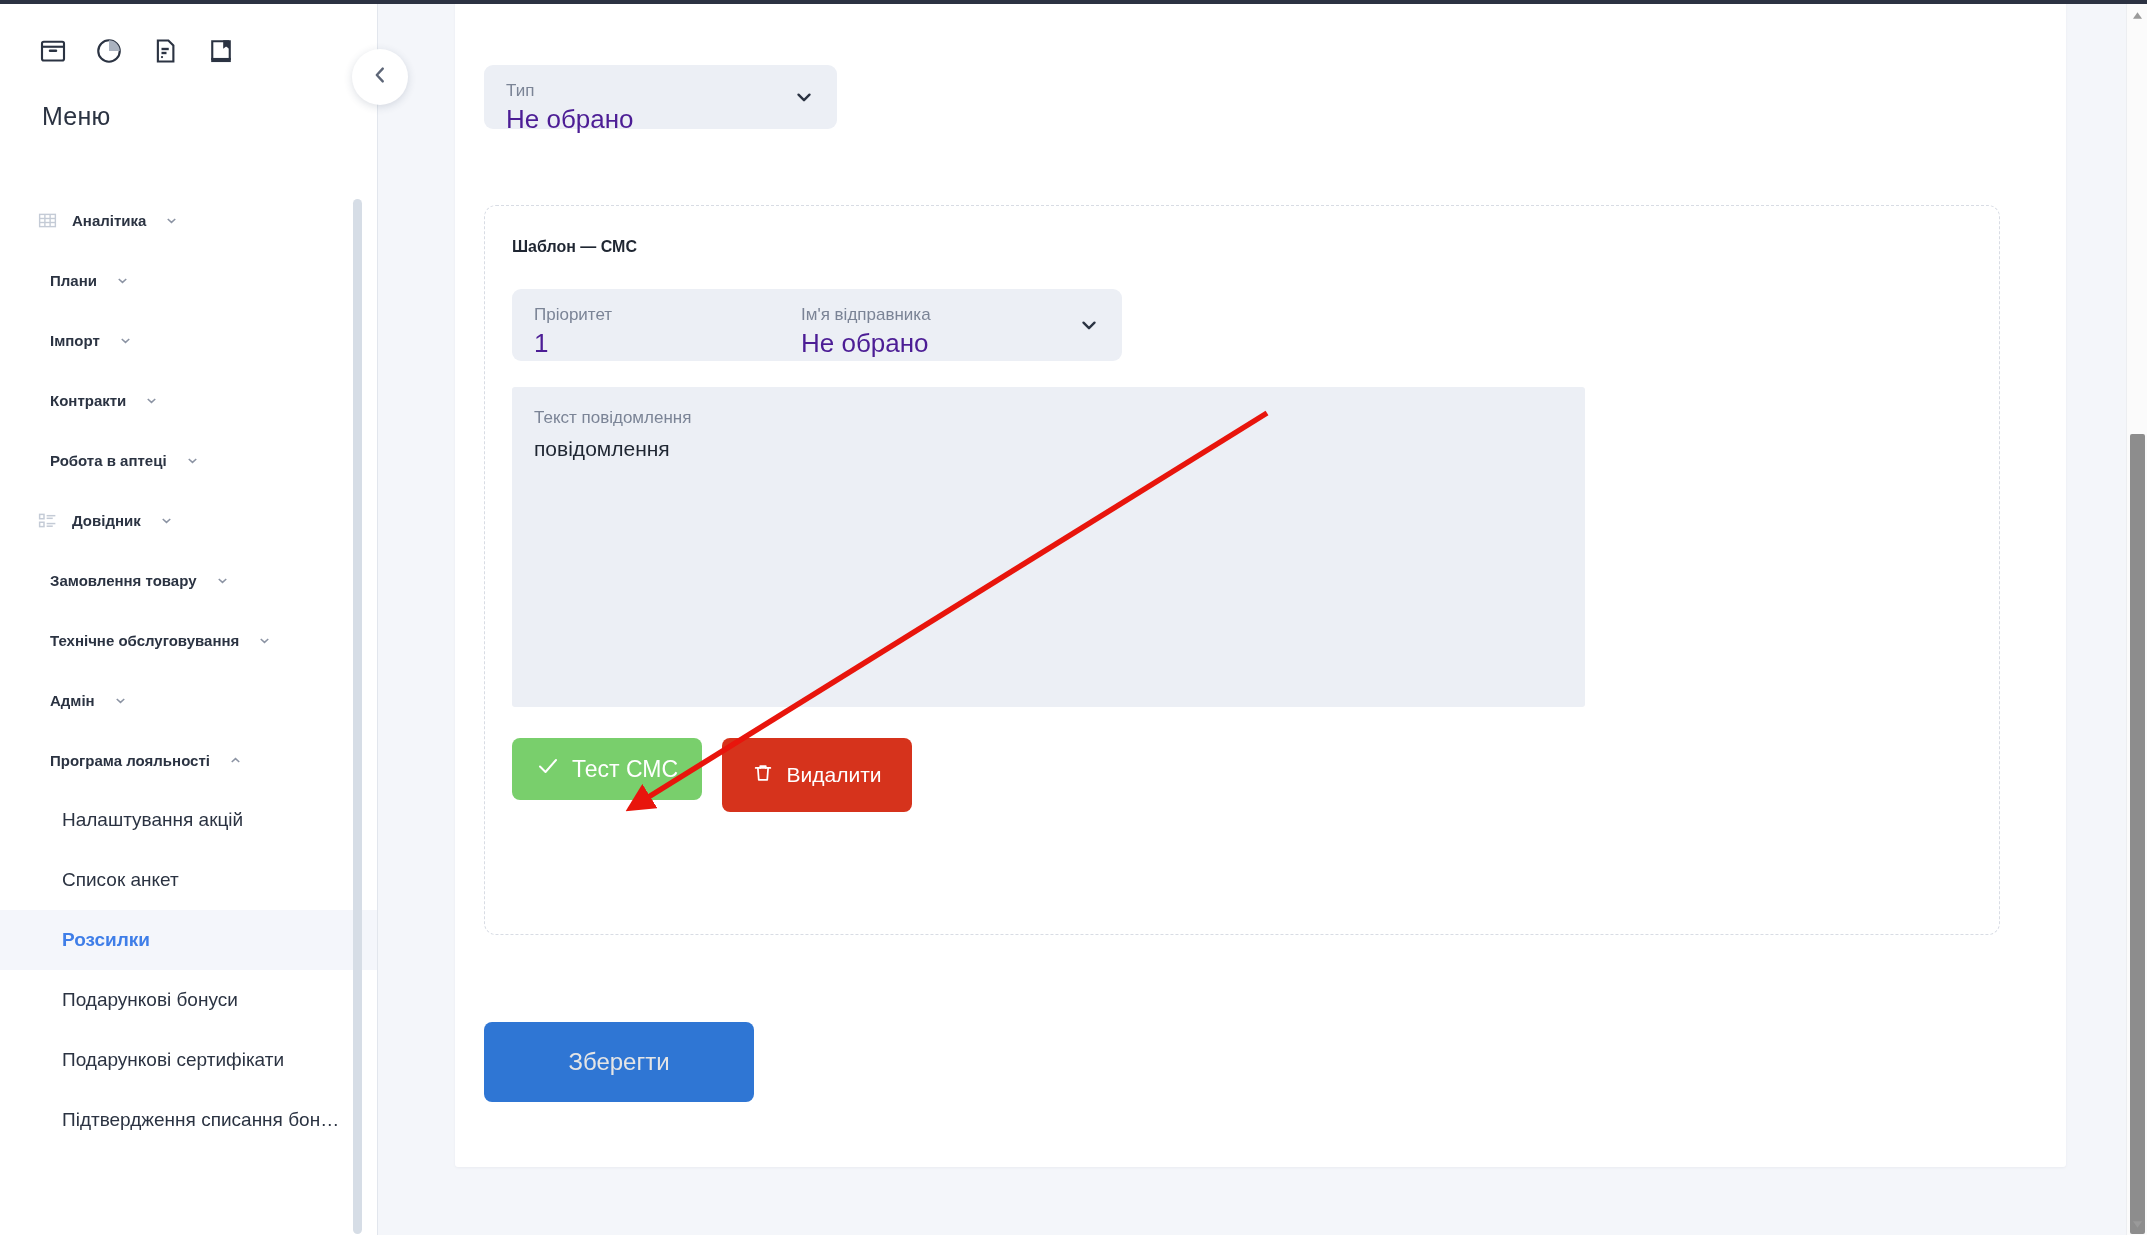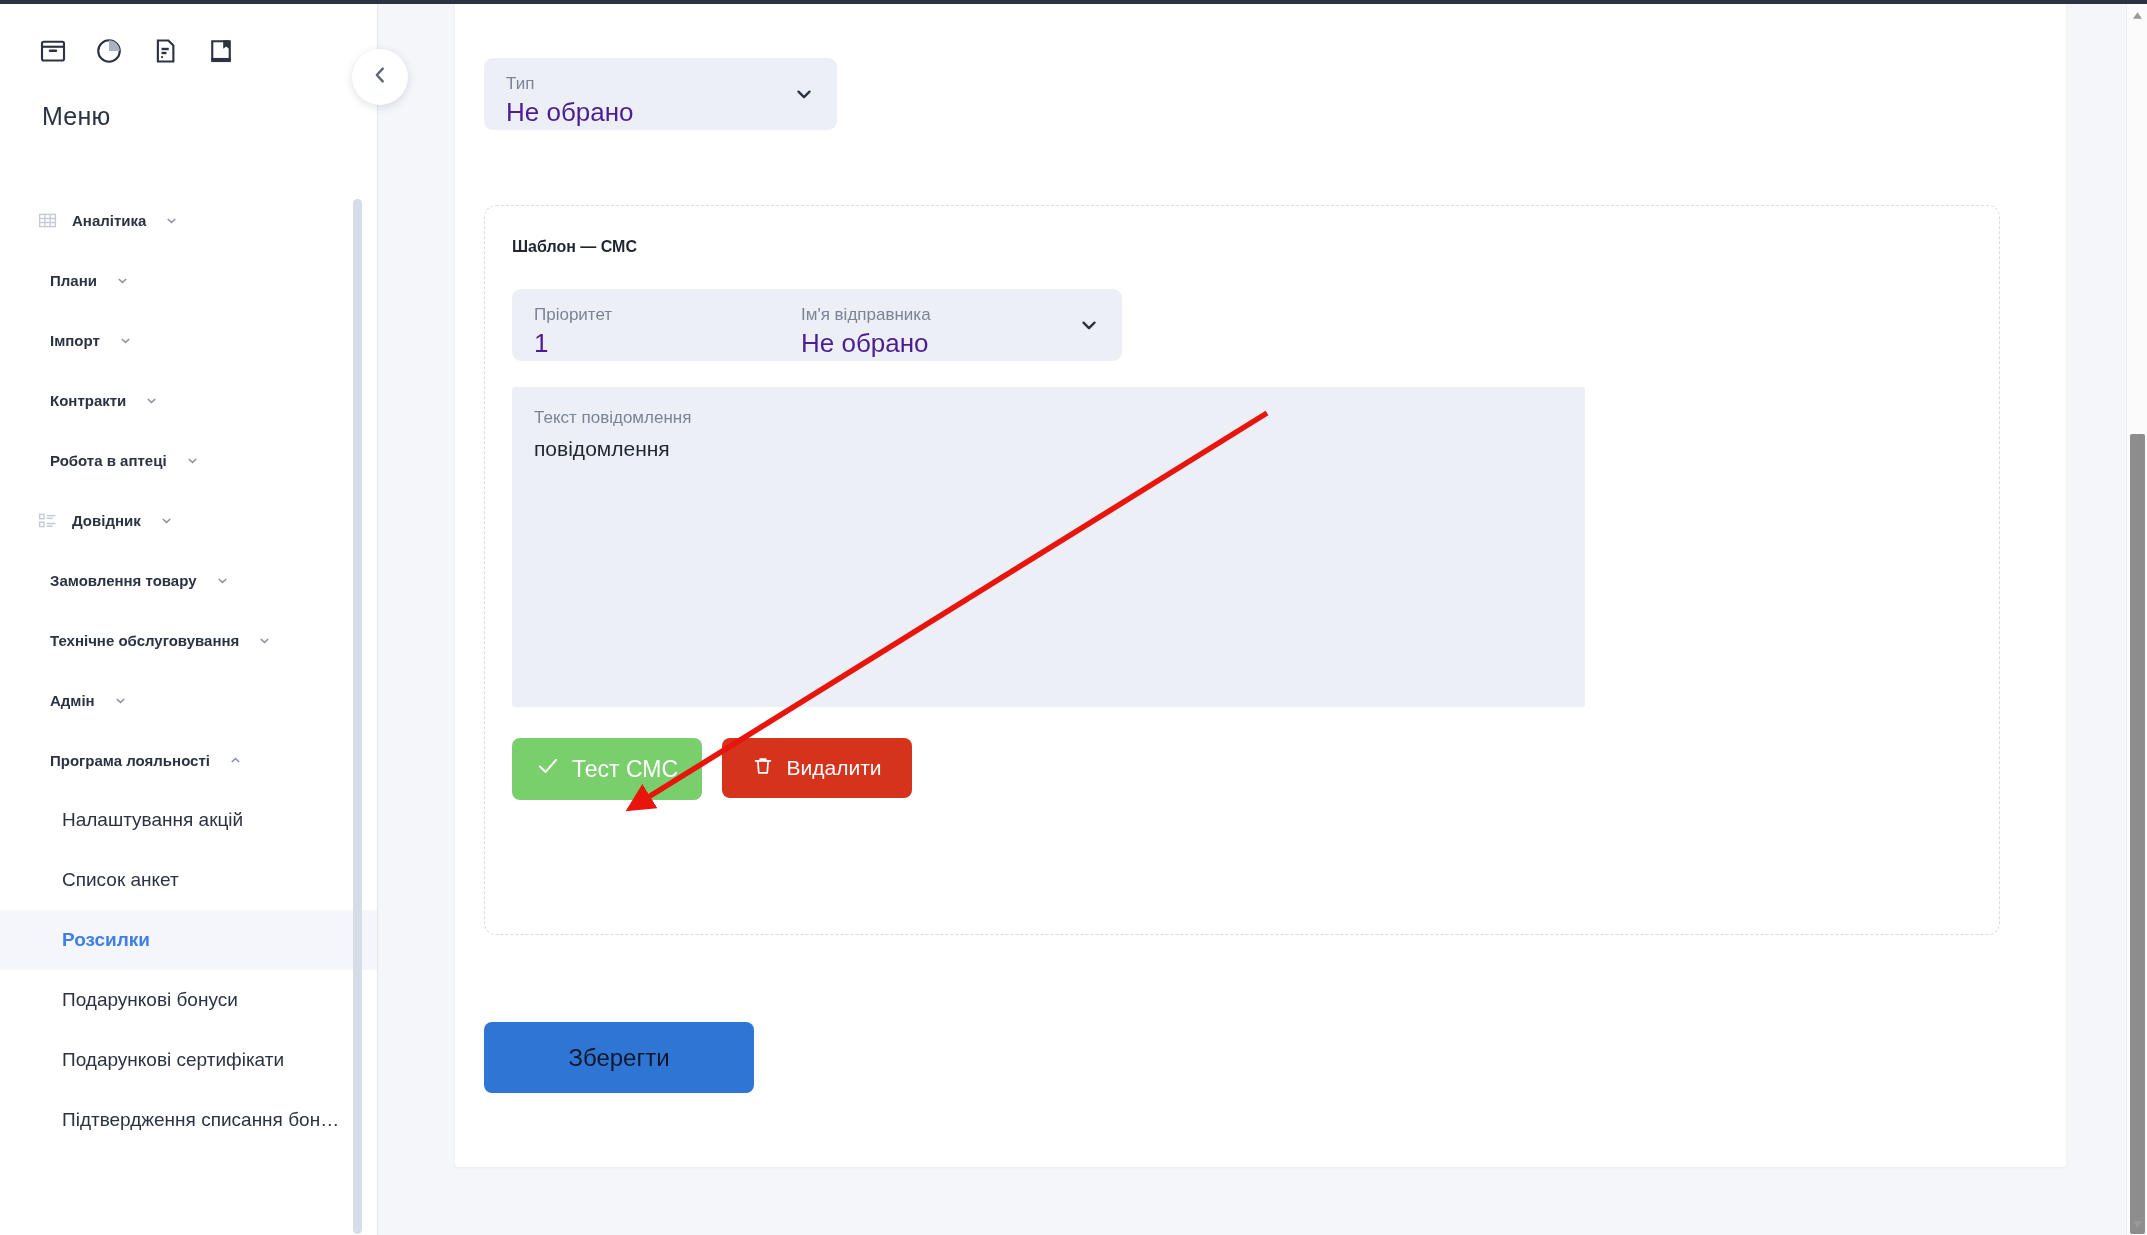--- a/index.html
+++ b/index.html
@@ -206,24 +206,24 @@
   .field .chev {
     position: absolute;
     right: 22px;
     top: 50%;
     transform: translateY(-50%);
     display: flex;
   }
 
   .type-field {
     position: absolute;
-    top: 58px;
+    top: 65px;
     left: 29px;
     width: 353px;
-    height: 72px;
+    height: 64px;
   }
 
   
   .tpl-card {
     position: absolute;
     top: 205px;
     left: 29px;
     width: 1516px;
     height: 730px;
     border: 1px dashed #d8dce4;
@@ -298,32 +298,32 @@
   }
   .btn-test {
     background: #79cf6c;
     width: 190px;
     height: 62px;
     font-size: 23px;
   }
   .btn-del {
     background: #d6331c;
     width: 190px;
-    height: 60px;
+    height: 74px;
     font-size: 21px;
   }
 
   .btn-save {
     position: absolute;
     top: 1022px;
     left: 29px;
     width: 270px;
-    height: 71px;
+    height: 80px;
     background: #2f76d4;
-    color: #0f172a;
+    color: #e5e5e5;
     font-size: 24px;
     border: none;
     border-radius: 8px;
     cursor: pointer;
     font-family: "Liberation Sans", sans-serif;
   }
 
   
   .arrow-layer {
     position: absolute;

